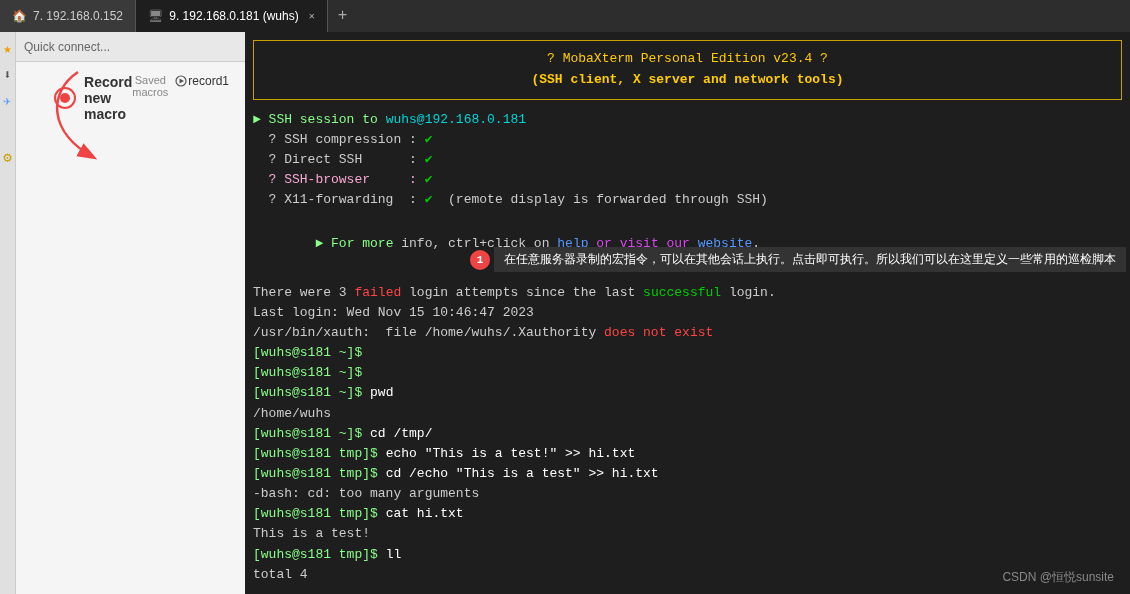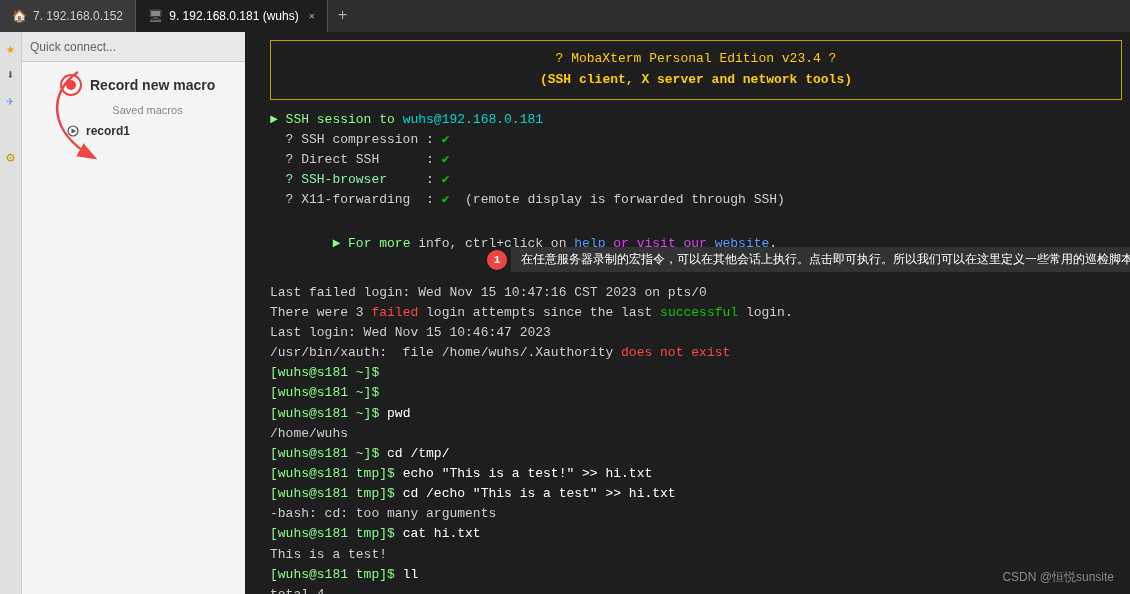--- a/index.html
+++ b/index.html
@@ -54,21 +54,21 @@
     .main-content {
       display: flex;
       flex: 1;
       overflow: hidden;
     }
 
     
     .record-macro-section {
       padding: 8px 10px;
       display: flex;
-      flex-direction: column;
+      flex-direction: row;
       margin-left: 28px;
     }
     .record-macro-btn {
       display: flex;
       align-items: center;
       gap: 8px;
       cursor: pointer;
       padding: 4px 0;
     }
     .record-icon {
@@ -95,27 +95,25 @@
 
     .saved-macros-label {
       font-size: 11px;
       color: #888;
       text-align: center;
       margin: 4px 0;
     }
 
     .macro-item {
       display: flex;
-      align-items: flex-end;
-      gap: 6px;
+      align-items: flex-start;
       padding: 4px 6px;
       cursor: pointer;
       font-size: 12px;
       color: #333;
-      font-weight: bold;
     }
     .macro-play-icon {
       width: 14px;
       height: 14px;
       display: flex;
       align-items: center;
       justify-content: center;
     }
 
     
@@ -286,41 +284,40 @@
                 <circle cx="6" cy="6" r="5" fill="none" stroke="#555" stroke-width="1.2"></circle>
                 <polygon points="4.5,3.5 9,6 4.5,8.5" fill="#555"></polygon>
               </svg>
             </div>
             <span style="font-family:Arial,sans-serif; font-size:12px;">record1</span>
           </div>
         </div>
       </div>
     </div>
 
-    <div class="terminal-area" style="position:relative;margin-left:17px;">
+    <div class="terminal-area" style="position:relative;">
 
       <div class="welcome-box">
         <div style="color:#ffcc00; font-size:13px;">? MobaXterm Personal Edition v23.4 ?</div>
         <div style="color:#ffcc00; font-size:13px;font-weight:bold;">(SSH client, X server and network tools)</div>
       </div>
 
       <div>
         <div class="term-line"><span style="color:#88ff88;">► SSH session to </span><span style="color:#00d4d4;">wuhs@192.168.0.181</span></div>
         <div class="term-line"><span style="color:#ccc;">  ? SSH compression : </span><span style="color:#00cc00;">✔</span></div>
         <div class="term-line"><span style="color:#ccc;">  ? Direct SSH      : </span><span style="color:#00cc00;">✔</span></div>
-        <div class="term-line"><span style="color:#86efac;">  ? SSH-browser     : </span><span style="color:#00cc00;">✔</span></div>
+        <div class="term-line"><span style="color:#f9a8d4;">  ? SSH-browser     : </span><span style="color:#00cc00;">✔</span></div>
         <div class="term-line"><span style="color:#ccc;">  ? X11-forwarding  : </span><span style="color:#00cc00;">✔</span><span style="color:#ccc;">  (remote display is forwarded through SSH)</span></div>
       </div>
 
       <div class="term-line" style="margin-top:4px; margin-bottom:8px;">
         <span style="color:#88ff88;">► For more </span><span style="color:#ccc;">info, ctrl+click on </span><span style="color:#5599ff; text-decoration:underline; cursor:pointer;">help</span><span style="color:#d946ef;"> or visit our </span><span style="color:#5599ff; text-decoration:underline; cursor:pointer;">website</span><span style="color:#ccc;">.</span>
       </div>
 
       <div>
-        <div class="term-line"><span style="color:#ccc;">Last failed login: Wed Nov 15 10:47:16 CST 2023 on pts/0</span></div>
         <div class="term-line"><span style="color:#ccc;">There were 3 </span><span style="color:#ff4444;">failed</span><span style="color:#ccc;"> login attempts since the last </span><span style="color:#00cc00;">successful</span><span style="color:#ccc;"> login.</span></div>
         <div class="term-line"><span style="color:#ccc;">Last login: Wed Nov 15 10:46:47 2023</span></div>
         <div class="term-line"><span style="color:#ccc;">/usr/bin/xauth:  file /home/wuhs/.Xauthority </span><span style="color:#ff4444;">does not exist</span></div>
         <div class="term-line"><span style="color:#88ff88;">[wuhs@s181 ~]$</span></div>
         <div class="term-line"><span style="color:#88ff88;">[wuhs@s181 ~]$</span></div>
         <div class="term-line"><span style="color:#88ff88;">[wuhs@s181 ~]$ </span><span style="color:#fff;">pwd</span></div>
         <div class="term-line"><span style="color:#ccc;">/home/wuhs</span></div>
         <div class="term-line"><span style="color:#88ff88;">[wuhs@s181 ~]$ </span><span style="color:#fff;">cd /tmp/</span></div>
         <div class="term-line"><span style="color:#88ff88;">[wuhs@s181 tmp]$ </span><span style="color:#fff;">echo "This is a test!" &gt;&gt; hi.txt</span></div>
         <div class="term-line"><span style="color:#88ff88;">[wuhs@s181 tmp]$ </span><span style="color:#fff;">cd /echo "This is a test" &gt;&gt; hi.txt</span></div>

